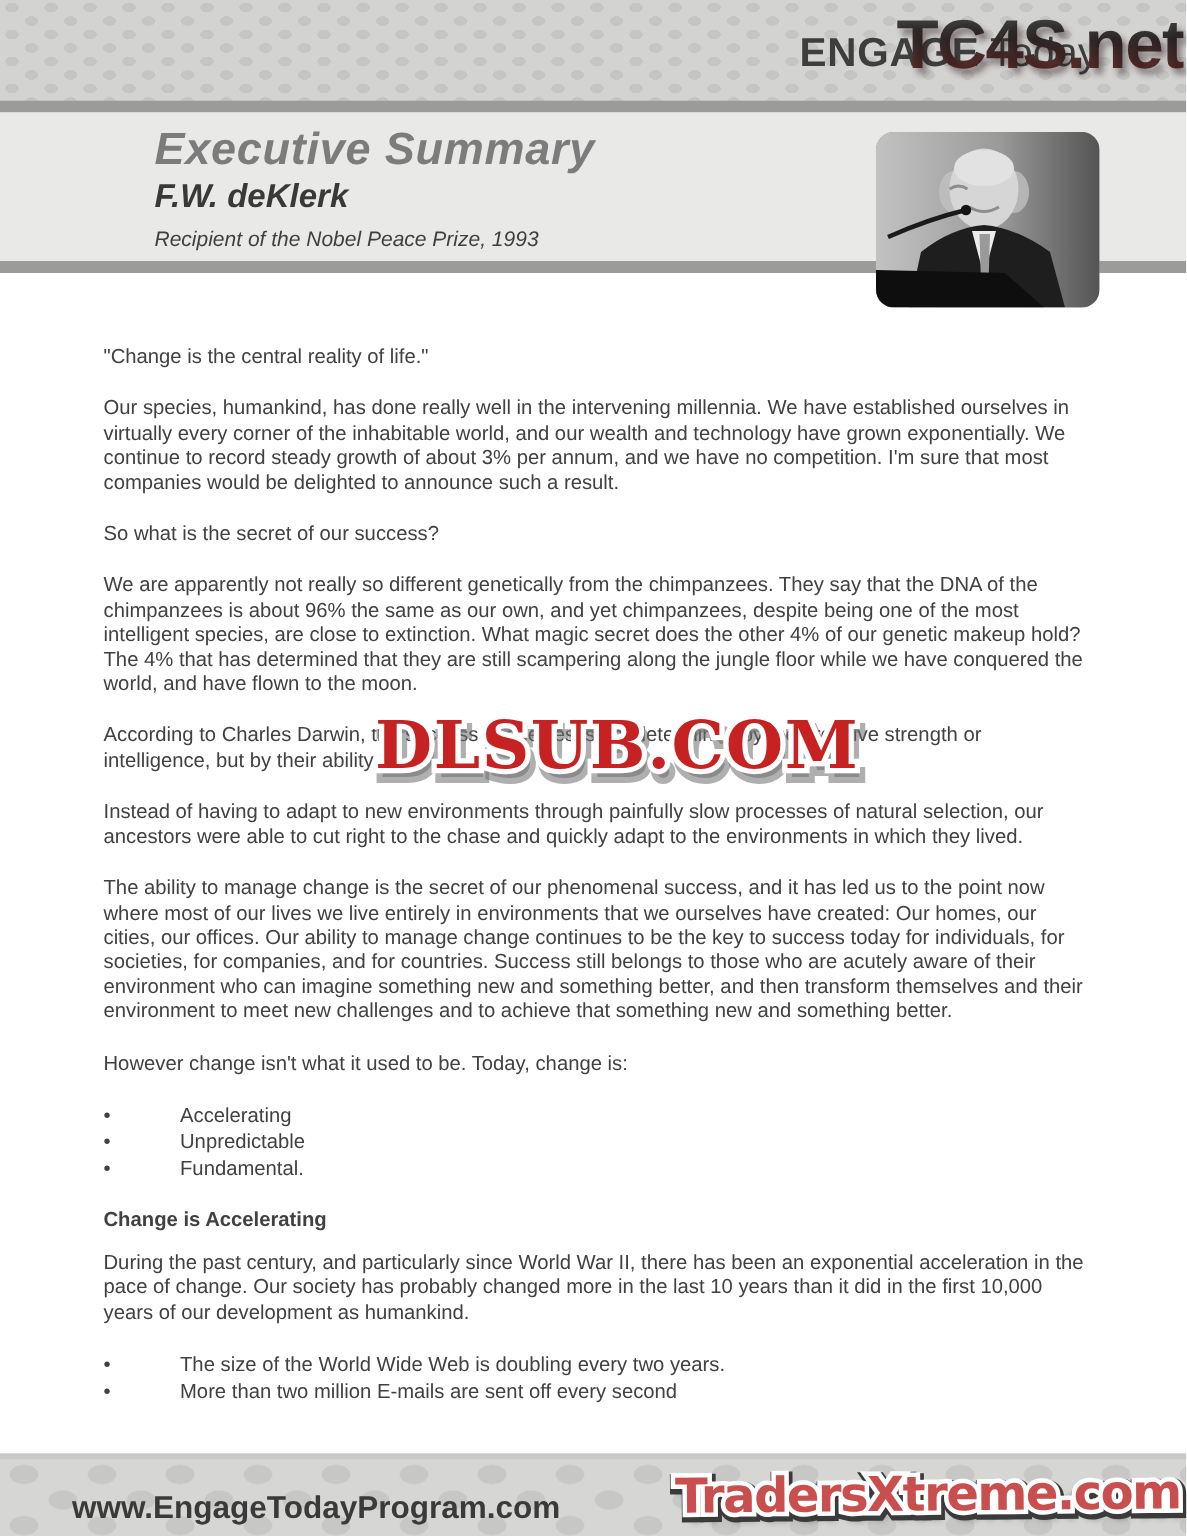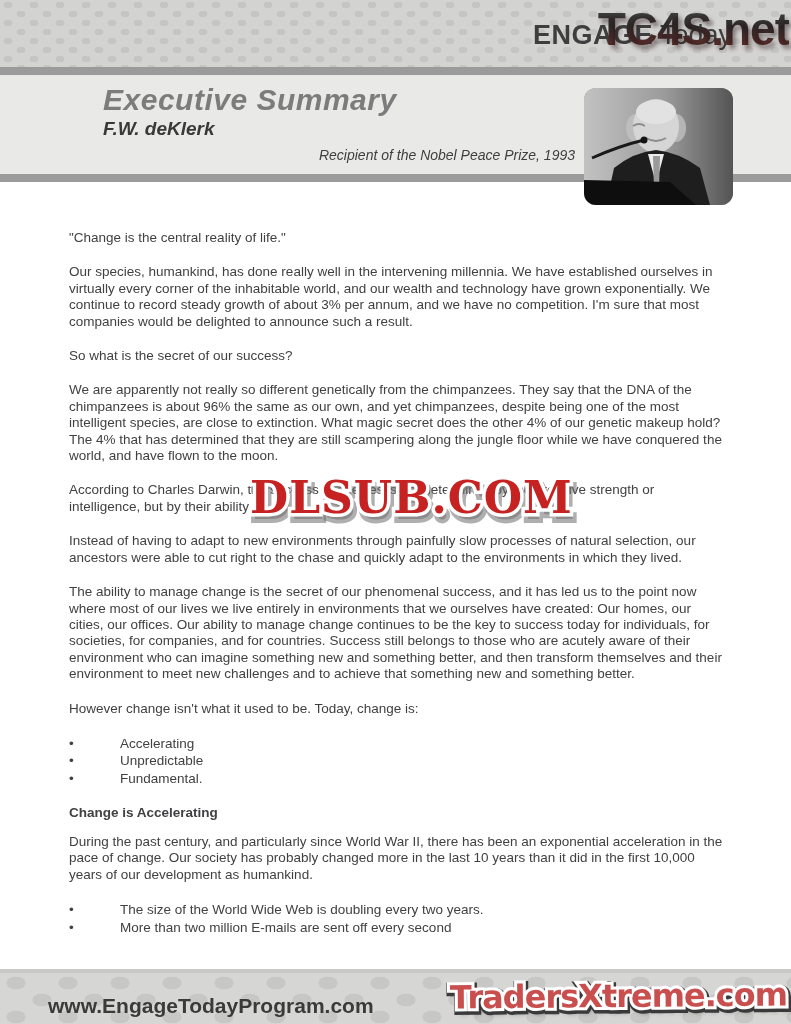--- a/index.html
+++ b/index.html
@@ -27,22 +27,22 @@
   .top-bar{top:67px;}
   .bottom-bar{top:174px;}
   .masthead{
     position:absolute;top:75px;left:0;right:0;height:99px;
     background:#e9e9e8;padding-left:103px;box-sizing:border-box;
   }
   .m-title{
     margin-top:8px;font-size:30px;font-style:italic;font-weight:bold;
     color:#7c7c7c;letter-spacing:0.5px;
   }
-  .m-author{font-size:19px;font-style:italic;font-weight:bold;color:#393939;margin-top:1px;}
-  .m-subtitle{font-size:14px;font-style:italic;color:#3f3f3f;margin-top:7px;text-align:center;}
+  .m-author{font-size:22px;font-style:italic;font-weight:bold;color:#393939;margin-top:1px;}
+  .m-subtitle{font-size:14px;font-style:italic;color:#3f3f3f;margin-top:7px;}
   
   .brand{position:absolute;left:533px;top:20px;font-size:27px;color:#3e3e3e;white-space:nowrap;z-index:1;}
   .brand-engage{font-weight:bold;letter-spacing:0.5px;}
   .brand-today{font-weight:normal;}
   .wm-tc4s{
     position:absolute;right:2px;top:2px;z-index:2;
     font-size:46px;font-weight:bold;letter-spacing:-1px;white-space:nowrap;
     color:#3c3434;
     background:linear-gradient(180deg,#4c4c4c 0%,#2e2c2c 45%,#76302a 100%);
     -webkit-background-clip:text;background-clip:text;-webkit-text-fill-color:transparent;

